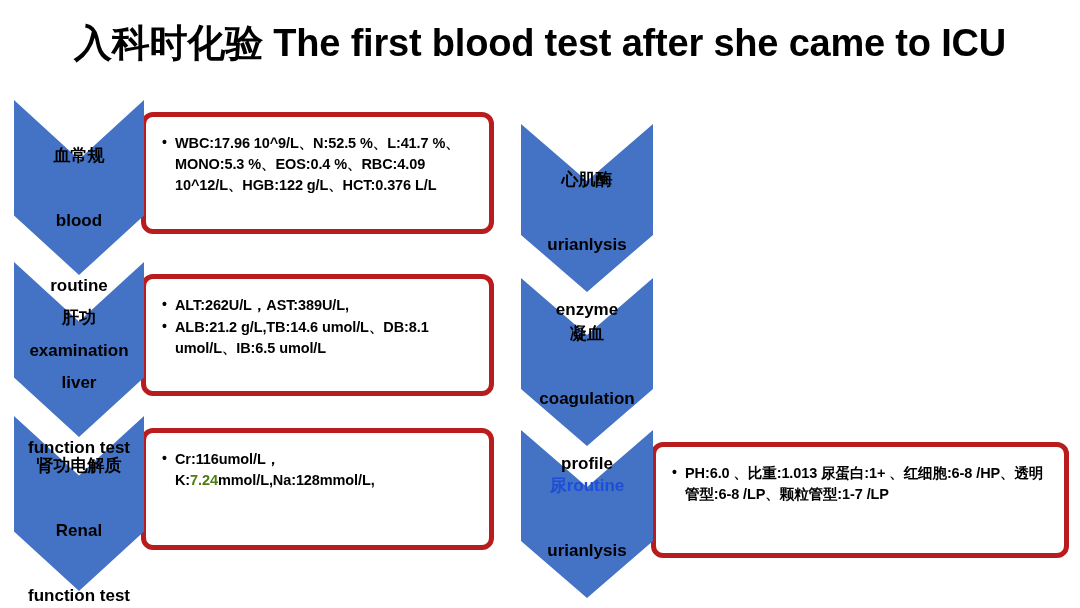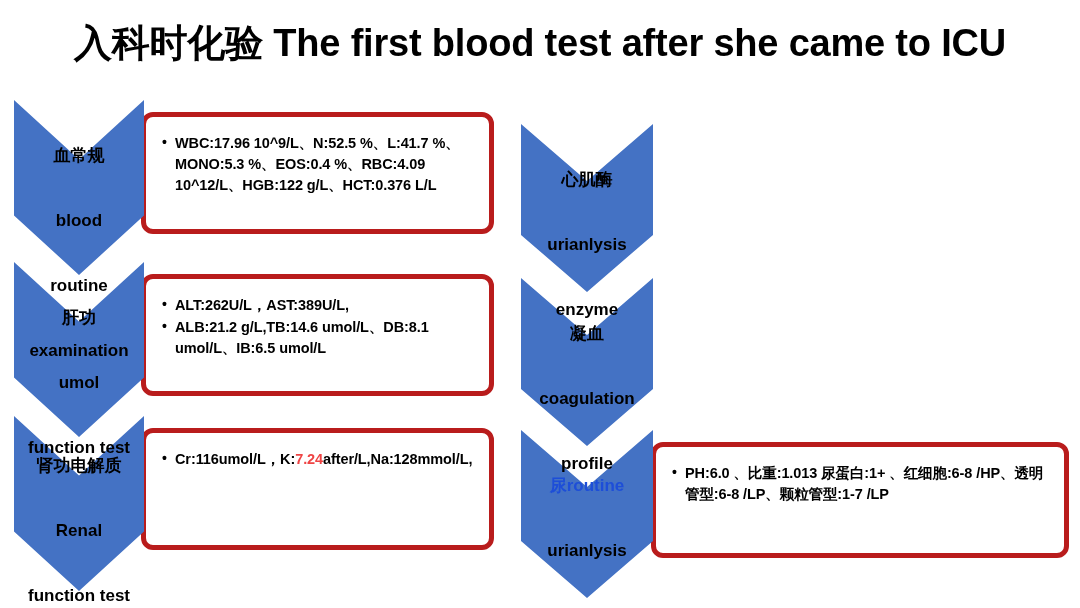--- a/index.html
+++ b/index.html
@@ -126,21 +126,21 @@
     margin-bottom: 1px;
     letter-spacing: -0.1px;
   }
   .bullets li::before {
     content: "•";
     position: absolute;
     left: 0;
     top: -1px;
     font-size: 14px;
   }
-  .red { color: #ef4444; }
+  .red { color: #4d7c0f; }
 </style>
 </head>
 <body>
 
 <div class="slide">
 
   <div class="slide-title">入科时化验 The first blood test after she came to ICU</div>
 
   <div class="row col-left r1">
     <div class="chevron"></div>
@@ -154,21 +154,21 @@
       <ul class="bullets">
         <li>WBC:17.96 10^9/L、N:52.5 %、L:41.7 %、MONO:5.3 %、EOS:0.4 %、RBC:4.09 10^12/L、HGB:122 g/L、HCT:0.376 L/L</li>
       </ul>
     </div>
   </div>
 
   <div class="row col-left r2">
     <div class="chevron"></div>
     <div class="chevron-label shift-down">
       <div class="lbl-cn">肝功</div>
-      <div class="lbl-en">umol</div>
+      <div class="lbl-en">liver</div>
       <div class="lbl-en">function test</div>
     </div>
     <div class="content-box">
       <ul class="bullets">
         <li>ALT:262U/L，AST:389U/L,</li>
         <li>ALB:21.2 g/L,TB:14.6 umol/L、DB:8.1 umol/L、IB:6.5 umol/L</li>
       </ul>
     </div>
   </div>
 
@@ -176,21 +176,21 @@
     <div class="chevron"></div>
     <div class="chevron-label shift-mid">
       <div class="lbl-cn">肾功电解质</div>
       <div class="lbl-en">Renal</div>
       <div class="lbl-en">function test</div>
       <div class="lbl-en">and</div>
       <div class="lbl-en">urianlysis</div>
     </div>
     <div class="content-box">
       <ul class="bullets">
-        <li><span>Cr:116umol/L，K:</span><span class="red">7.24</span><span>after/L,Na:128mmol/L,</span></li>
+        <li><span>Cr:116umol/L，K:</span><span class="red">7.24</span><span>mmol/L,Na:128mmol/L,</span></li>
       </ul>
     </div>
   </div>
 
   <div class="row col-right r1">
     <div class="chevron"></div>
     <div class="chevron-label shift-down">
       <div class="lbl-cn">心肌酶</div>
       <div class="lbl-en">urianlysis</div>
       <div class="lbl-en">enzyme</div>

